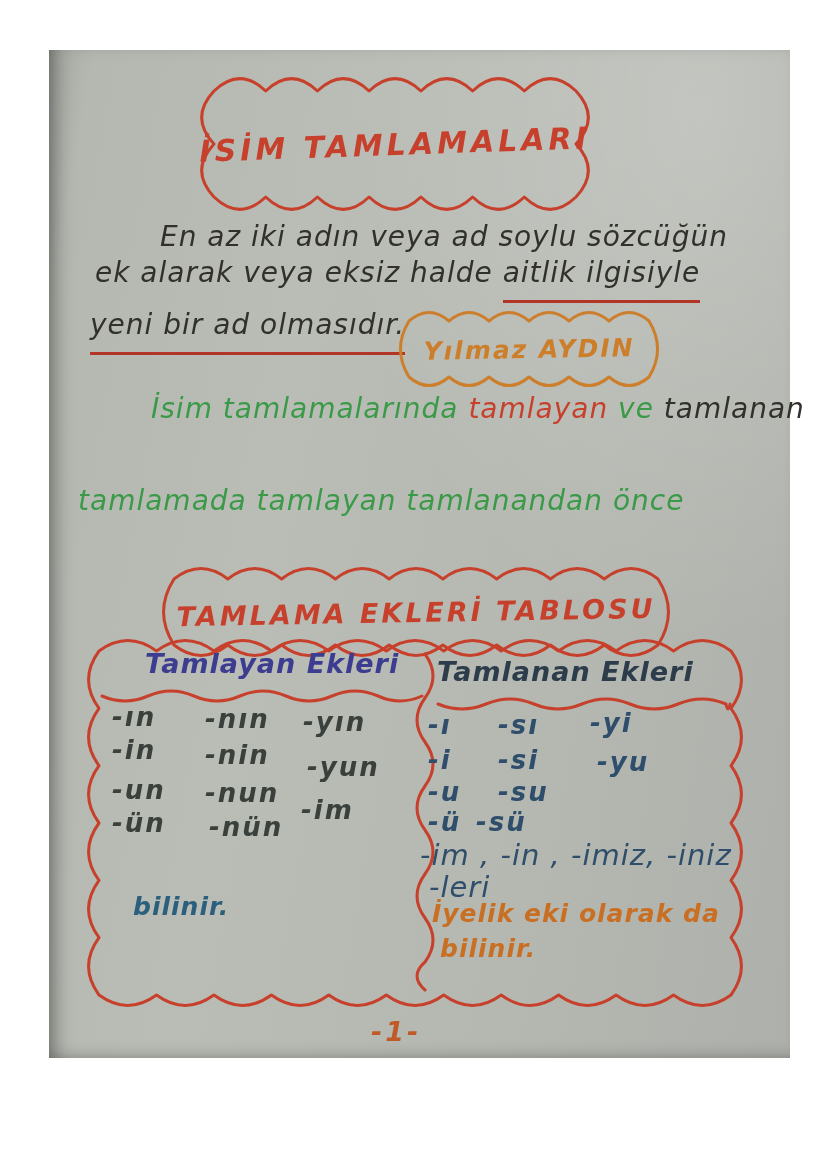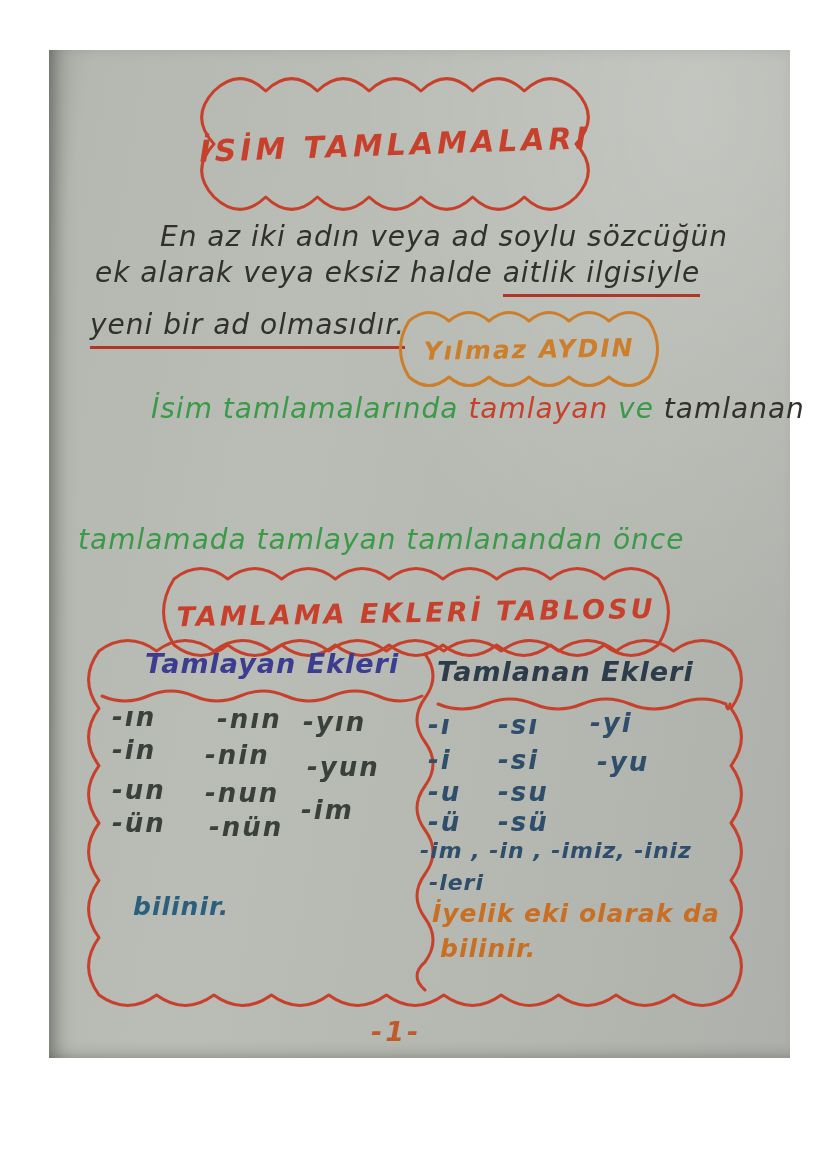--- a/index.html
+++ b/index.html
@@ -20,32 +20,32 @@
   .line{font-size:28px;}
   .black{color:#32302b;}
   .green{color:#3a9a48;}
   .redtxt{color:#c7402c;}
   .orangetxt{color:#c96f24;}
   .bluetxt{color:#3c3c90;}
   .navytxt{color:#2d3c4a;}
   .tealtxt{color:#2b5f7e;}
   .slatetxt{color:#2e4e6b;}
   .darksuffix{color:#3a403b;}
-  .ul{border-bottom:3px solid #b23527;padding-bottom:5px;}
+  .ul{border-bottom:3px solid #b23527;padding-bottom:11px;}
   .ctext{display:flex;align-items:center;justify-content:center;text-align:center;}
   .cloud path{fill:none;stroke-width:3;stroke-linecap:round;stroke-linejoin:round;}
   .stroke-red{stroke:#c7402c;}
   .stroke-orange{stroke:#cd7e2b;}
   .title-main{font-size:30px;font-weight:bold;font-style:italic;color:#c7402c;letter-spacing:4px;transform:rotate(-2deg);}
   .title-table{font-size:27px;font-weight:bold;font-style:italic;color:#c7402c;letter-spacing:3px;transform:rotate(-1deg);}
   .author{font-size:25px;font-weight:bold;font-style:italic;color:#cd7e2b;letter-spacing:2px;transform:rotate(-1deg);}
   .colhead{font-size:27px;font-weight:bold;}
   .suffix{font-size:26px;font-weight:bold;letter-spacing:2px;}
   .note{font-size:25px;font-weight:bold;}
-  .small{font-size:22px;font-weight:bold;letter-spacing:1px;}
+  .small{font-size:29px;font-weight:normal;letter-spacing:1px;}
   .pagenum{font-size:27px;font-weight:bold;font-style:italic;color:#c05a28;letter-spacing:3px;}
 </style>
 </head>
 <body>
 
 <div class="photo">
 
   <svg class="abs cloud" style="left:150px;top:26px;" width="392" height="136" viewBox="0 0 392 136">
     <path class="cloud-outline stroke-red" d="M15.0,15.0 Q40.9,-9.7 66.7,15.0 Q92.6,-9.7 118.4,15.0 Q144.3,-9.7 170.1,15.0 Q196.0,-9.7 221.9,15.0 Q247.7,-9.7 273.6,15.0 Q299.4,-9.7 325.3,15.0 Q351.1,-9.7 377.0,15.0 Q401.7,41.5 377.0,68.0 Q401.7,94.5 377.0,121.0 Q351.1,145.7 325.3,121.0 Q299.4,145.7 273.6,121.0 Q247.7,145.7 221.9,121.0 Q196.0,145.7 170.1,121.0 Q144.3,145.7 118.4,121.0 Q92.6,145.7 66.7,121.0 Q40.9,145.7 15.0,121.0 Q-9.7,94.5 15.0,68.0 Q-9.7,41.5 15.0,15.0 Z"></path>
   </svg>
@@ -60,63 +60,63 @@
   </div>
 
   <svg class="abs cloud" style="left:349px;top:260px;" width="262" height="78" viewBox="0 0 262 78">
     <path class="cloud-outline stroke-orange" d="M11.0,11.0 Q31.0,-6.1 51.0,11.0 Q71.0,-6.1 91.0,11.0 Q111.0,-6.1 131.0,11.0 Q151.0,-6.1 171.0,11.0 Q191.0,-6.1 211.0,11.0 Q231.0,-6.1 251.0,11.0 Q268.1,39.0 251.0,67.0 Q231.0,84.1 211.0,67.0 Q191.0,84.1 171.0,67.0 Q151.0,84.1 131.0,67.0 Q111.0,84.1 91.0,67.0 Q71.0,84.1 51.0,67.0 Q31.0,84.1 11.0,67.0 Q-6.1,39.0 11.0,11.0 Z"></path>
   </svg>
   <div class="abs ctext author" style="left:349px;top:260px;width:262px;height:78px;">Yılmaz AYDIN</div>
 
   <div class="abs hw line" style="left:102px;top:342px;">
     <span class="green">İsim tamlamalarında </span><span class="redtxt">tamlayan</span><span class="green"> ve </span><span class="black">tamlanan</span>
   </div>
-  <div class="abs hw line green" style="left:29px;top:434px;margin-top:39px;">tamlamada tamlayan tamlanandan önce</div>
+  <div class="abs hw line green" style="left:29px;top:434px;">tamlamada tamlayan tamlanandan önce</div>
 
   <svg class="abs cloud" style="left:112px;top:516px;" width="510" height="92" viewBox="0 0 510 92">
     <path class="cloud-outline stroke-red" d="M13.0,13.0 Q39.9,-7.9 66.8,13.0 Q93.7,-7.9 120.6,13.0 Q147.4,-7.9 174.3,13.0 Q201.2,-7.9 228.1,13.0 Q255.0,-7.9 281.9,13.0 Q308.8,-7.9 335.7,13.0 Q362.6,-7.9 389.4,13.0 Q416.3,-7.9 443.2,13.0 Q470.1,-7.9 497.0,13.0 Q517.9,46.0 497.0,79.0 Q470.1,99.9 443.2,79.0 Q416.3,99.9 389.4,79.0 Q362.6,99.9 335.7,79.0 Q308.8,99.9 281.9,79.0 Q255.0,99.9 228.1,79.0 Q201.2,99.9 174.3,79.0 Q147.4,99.9 120.6,79.0 Q93.7,99.9 66.8,79.0 Q39.9,99.9 13.0,79.0 Q-7.9,46.0 13.0,13.0 Z"></path>
   </svg>
   <div class="abs ctext title-table" style="left:112px;top:516px;width:510px;height:92px;">TAMLAMA EKLERİ TABLOSU</div>
 
   <svg class="abs cloud" style="left:37px;top:588px;" width="658" height="370" viewBox="0 0 658 370">
     <path class="cloud-outline stroke-red" d="M13.0,13.0 Q41.7,-7.9 70.5,13.0 Q99.2,-7.9 127.9,13.0 Q156.6,-7.9 185.4,13.0 Q214.1,-7.9 242.8,13.0 Q271.5,-7.9 300.3,13.0 Q329.0,-7.9 357.7,13.0 Q386.5,-7.9 415.2,13.0 Q443.9,-7.9 472.6,13.0 Q501.4,-7.9 530.1,13.0 Q558.8,-7.9 587.5,13.0 Q616.3,-7.9 645.0,13.0 Q665.9,41.7 645.0,70.3 Q665.9,99.0 645.0,127.7 Q665.9,156.3 645.0,185.0 Q665.9,213.7 645.0,242.3 Q665.9,271.0 645.0,299.7 Q665.9,328.3 645.0,357.0 Q616.3,377.9 587.5,357.0 Q558.8,377.9 530.1,357.0 Q501.4,377.9 472.6,357.0 Q443.9,377.9 415.2,357.0 Q386.5,377.9 357.7,357.0 Q329.0,377.9 300.3,357.0 Q271.5,377.9 242.8,357.0 Q214.1,377.9 185.4,357.0 Q156.6,377.9 127.9,357.0 Q99.2,377.9 70.5,357.0 Q41.7,377.9 13.0,357.0 Q-7.9,328.3 13.0,299.7 Q-7.9,271.0 13.0,242.3 Q-7.9,213.7 13.0,185.0 Q-7.9,156.3 13.0,127.7 Q-7.9,99.0 13.0,70.3 Q-7.9,41.7 13.0,13.0 Z"></path>
     <path class="stroke-red" d="M339,16 Q355,38 339,60 Q323,82 339,104 Q355,126 339,148 Q323,170 339,192 Q355,214 339,236 Q323,258 339,280 Q355,302 339,324 Q323,338 339,352" fill="none"></path>
     <path class="stroke-red" d="M16,58 Q39,68 62,58 Q85,48 108,58 Q131,68 154,58 Q177,48 200,58 Q223,68 246,58 Q269,48 292,58 Q314,68 336,58" fill="none"></path>
     <path class="stroke-red" d="M352,66 Q376,76 400,66 Q424,56 448,66 Q472,76 496,66 Q520,56 544,66 Q568,76 592,66 Q616,56 640,66 Q642,76 644,66" fill="none"></path>
   </svg>
 
   <div class="abs hw colhead bluetxt" style="left:96px;top:598px;">Tamlayan Ekleri</div>
 
   <span class="abs hw suffix darksuffix" style="left:63px;top:652px;">-ın</span>
   <span class="abs hw suffix darksuffix" style="left:63px;top:685px;">-in</span>
   <span class="abs hw suffix darksuffix" style="left:63px;top:725px;">-un</span>
   <span class="abs hw suffix darksuffix" style="left:63px;top:758px;">-ün</span>
 
-  <span class="abs hw suffix darksuffix" style="left:156px;top:654px;margin-left:12px;">-nın</span>
+  <span class="abs hw suffix darksuffix" style="left:156px;top:654px;">-nın</span>
   <span class="abs hw suffix darksuffix" style="left:156px;top:690px;">-nin</span>
   <span class="abs hw suffix darksuffix" style="left:156px;top:728px;">-nun</span>
   <span class="abs hw suffix darksuffix" style="left:160px;top:762px;">-nün</span>
 
   <span class="abs hw suffix darksuffix" style="left:254px;top:657px;">-yın</span>
   <span class="abs hw suffix darksuffix" style="left:258px;top:702px;">-yun</span>
   <span class="abs hw suffix darksuffix" style="left:252px;top:745px;">-im</span>
 
   <div class="abs hw note tealtxt" style="left:84px;top:842px;">bilinir.</div>
 
   <div class="abs hw colhead navytxt" style="left:388px;top:606px;">Tamlanan Ekleri</div>
 
   <span class="abs hw suffix slatetxt" style="left:379px;top:660px;">-ı</span>
   <span class="abs hw suffix slatetxt" style="left:379px;top:695px;">-i</span>
   <span class="abs hw suffix slatetxt" style="left:379px;top:727px;">-u</span>
   <span class="abs hw suffix slatetxt" style="left:379px;top:757px;">-ü</span>
 
   <span class="abs hw suffix slatetxt" style="left:449px;top:660px;text-align:center;">-sı</span>
   <span class="abs hw suffix slatetxt" style="left:449px;top:695px;">-si</span>
   <span class="abs hw suffix slatetxt" style="left:449px;top:727px;">-su</span>
-  <span class="abs hw suffix slatetxt" style="left:449px;top:757px;">-sü</span>
+  <span class="abs hw suffix slatetxt" style="left:427px;top:757px;">-sü</span>
 
   <span class="abs hw suffix slatetxt" style="left:541px;top:658px;">-yi</span>
   <span class="abs hw suffix slatetxt" style="left:548px;top:697px;">-yu</span>
 
   <div class="abs hw small slatetxt" style="left:371px;top:788px;">-im , -in , -imiz, -iniz</div>
   <div class="abs hw small slatetxt" style="left:380px;top:820px;">-leri</div>
 
   <div class="abs hw note orangetxt" style="left:383px;top:849px;">İyelik eki olarak da</div>
   <div class="abs hw note orangetxt" style="left:391px;top:884px;">bilinir.</div>
 

